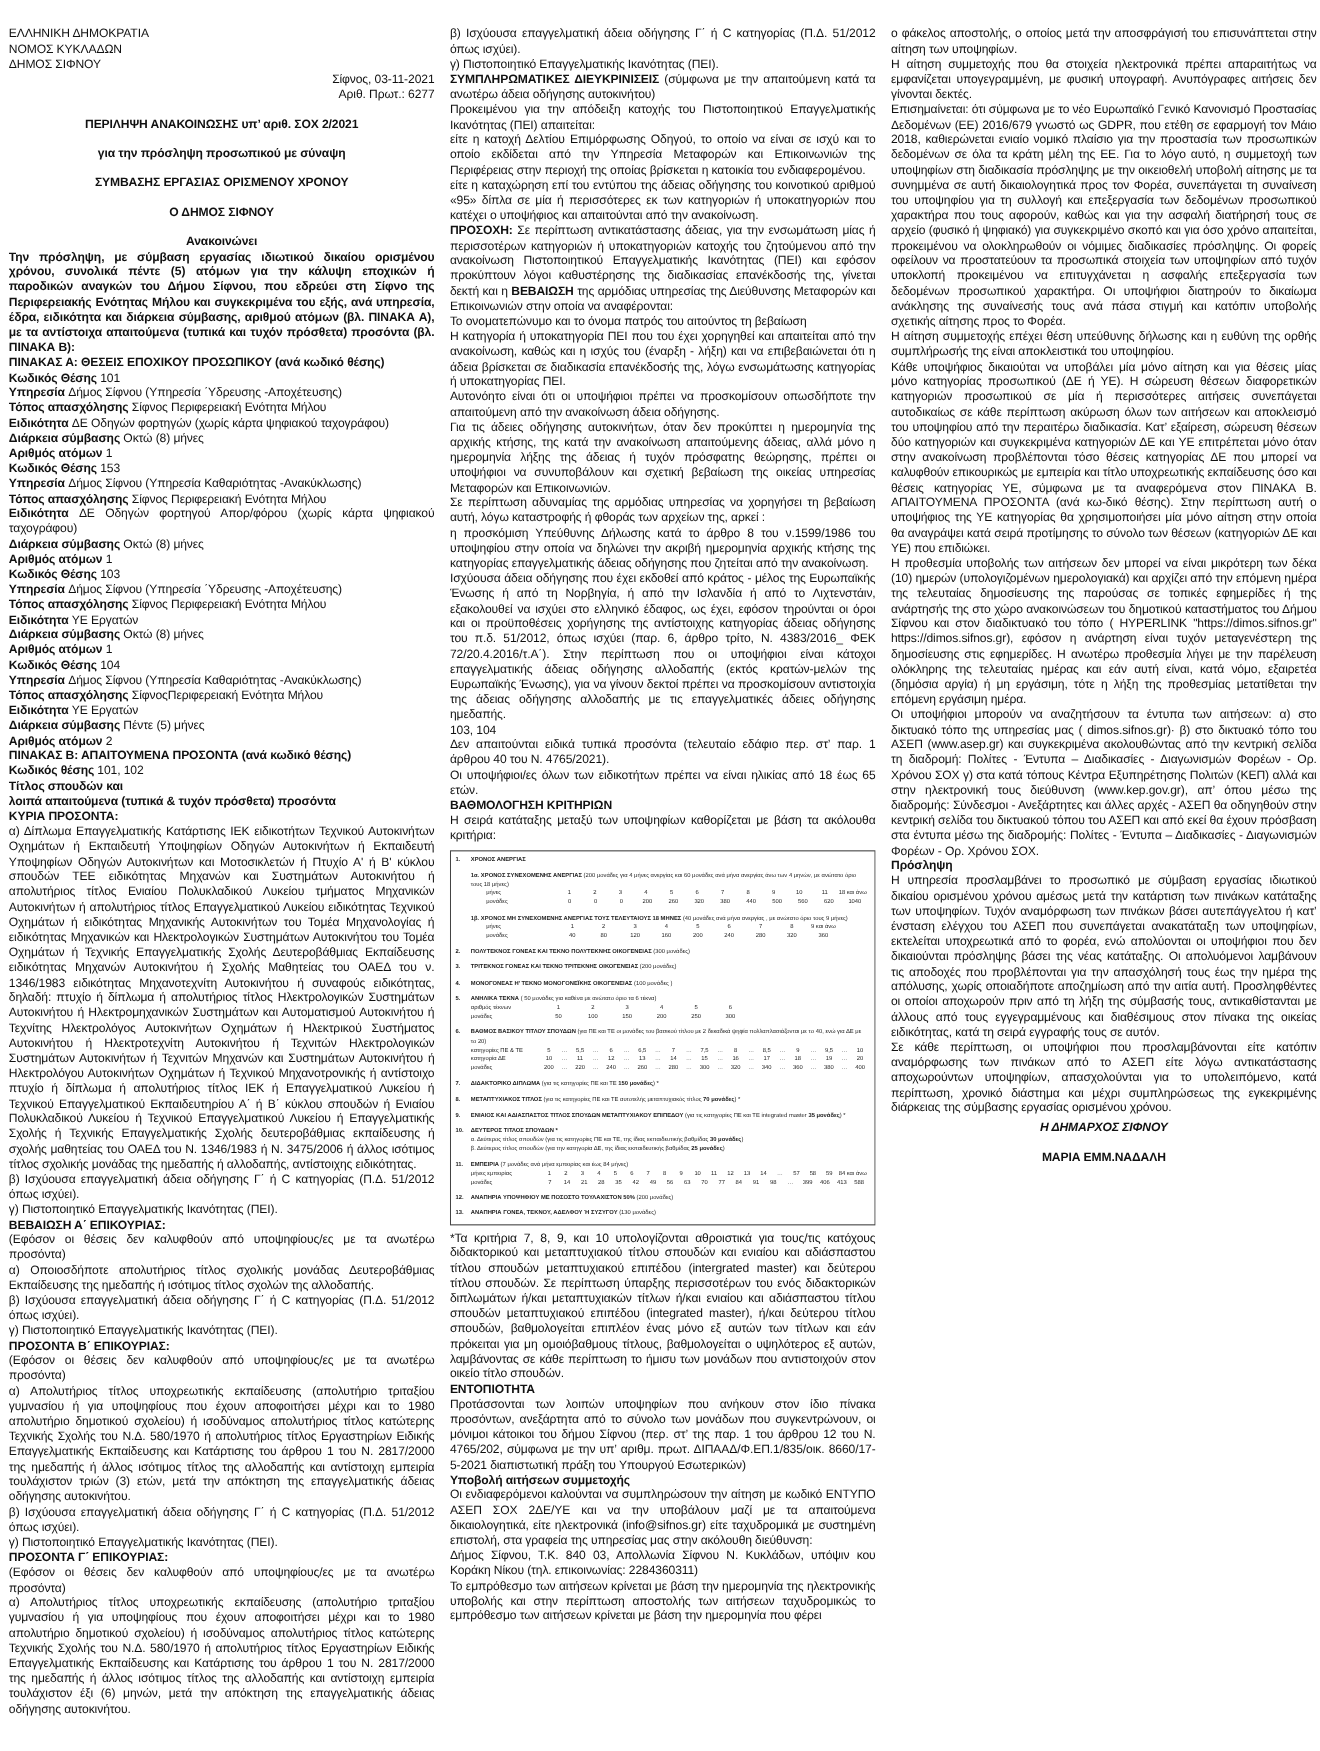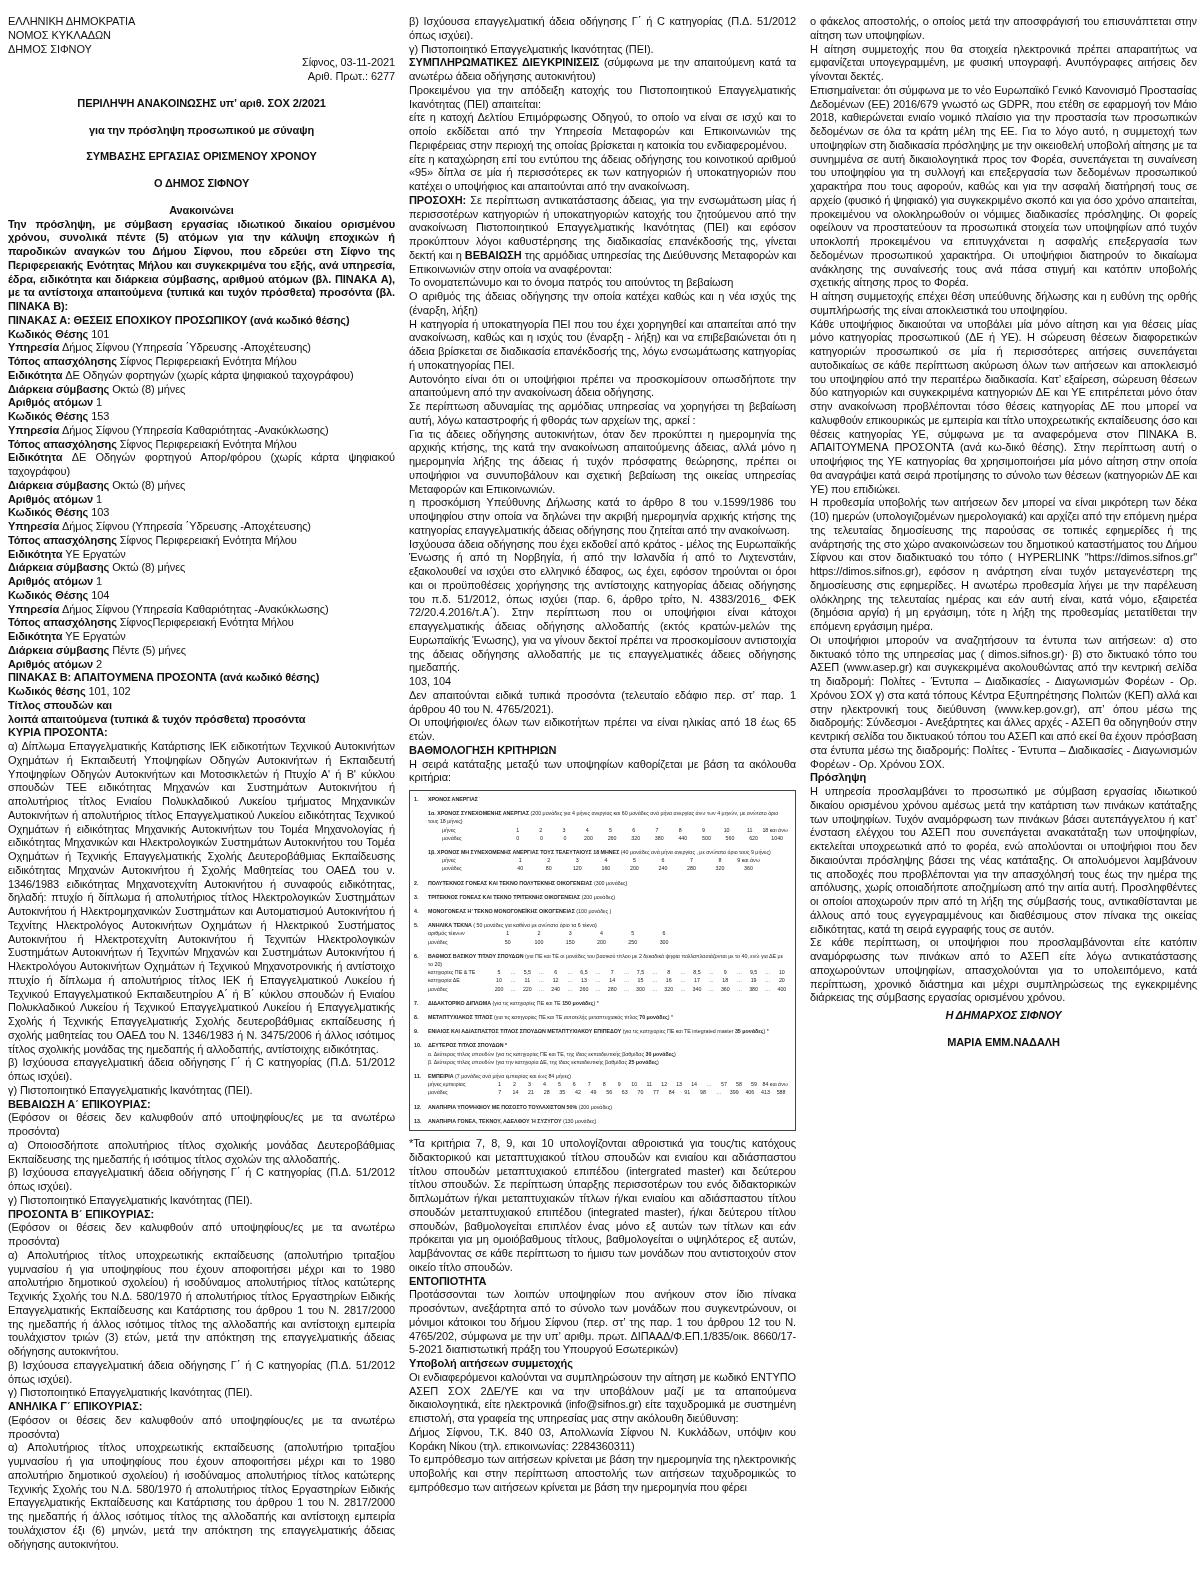--- a/index.html
+++ b/index.html
@@ -1,20 +1,20 @@
 <!DOCTYPE html>
 <html lang="el"><head>
 <meta charset="utf-8">
 <style>
   html,body{margin:0;padding:0;background:#fff;}
   .page{
     width:1200px;height:1592px;box-sizing:border-box;
     background:#fff;color:#111;
     font-family:"Liberation Sans", sans-serif;
-    display:flex;gap:14px;padding:15px 10px 6px 8px;
+    display:flex;gap:14px;padding:25px 10px 6px 8px;
     overflow:hidden;
   }
   .col{width:387px;flex:0 0 387px;font-size:11px;line-height:1.25;
        text-align:justify;overflow:hidden;letter-spacing:-0.1px;}
   .p{margin:0;}
   .b{font-weight:bold;}
   .noj{text-align:left;}
   .right{text-align:right;}
   .center{text-align:center;margin-top:13px;}
   
@@ -87,38 +87,37 @@
       <div class="p"><span class="b">ΒΕΒΑΙΩΣΗ  Α΄ ΕΠΙΚΟΥΡΙΑΣ:</span></div>
       <div class="p"><span>(Εφόσον οι θέσεις δεν καλυφθούν από υποψηφίους/ες με τα ανωτέρω προσόντα)</span></div>
       <div class="p"><span>α) Οποιοσδήποτε απολυτήριος τίτλος σχολικής μονάδας Δευτεροβάθμιας Εκπαίδευσης της ημεδαπής ή ισότιμος τίτλος σχολών της αλλοδαπής.</span></div>
       <div class="p"><span>β) Ισχύουσα επαγγελματική άδεια οδήγησης Γ΄ ή C κατηγορίας (Π.Δ. 51/2012 όπως ισχύει).</span></div>
       <div class="p"><span>γ) Πιστοποιητικό Επαγγελματικής Ικανότητας (ΠΕΙ).</span></div>
       <div class="p"><span class="b">ΠΡΟΣΟΝΤΑ  Β΄ ΕΠΙΚΟΥΡΙΑΣ:</span></div>
       <div class="p"><span>(Εφόσον οι θέσεις δεν καλυφθούν από υποψηφίους/ες με τα ανωτέρω προσόντα)</span></div>
       <div class="p"><span>α) Απολυτήριος τίτλος υποχρεωτικής εκπαίδευσης (απολυτήριο τριταξίου γυμνασίου ή για υποψηφίους που έχουν αποφοιτήσει μέχρι και το 1980 απολυτήριο δημοτικού σχολείου) ή ισοδύναμος απολυτήριος τίτλος κατώτερης Τεχνικής Σχολής του Ν.Δ. 580/1970 ή απολυτήριος τίτλος Εργαστηρίων Ειδικής Επαγγελματικής Εκπαίδευσης και Κατάρτισης του άρθρου 1 του Ν. 2817/2000 της ημεδαπής ή άλλος ισότιμος τίτλος της αλλοδαπής και αντίστοιχη εμπειρία τουλάχιστον τριών (3) ετών, μετά την απόκτηση της επαγγελματικής άδειας οδήγησης αυτοκινήτου.</span></div>
       <div class="p"><span>β) Ισχύουσα επαγγελματική άδεια οδήγησης Γ΄ ή C κατηγορίας (Π.Δ. 51/2012 όπως ισχύει).</span></div>
       <div class="p"><span>γ) Πιστοποιητικό Επαγγελματικής Ικανότητας (ΠΕΙ).</span></div>
-      <div class="p"><span class="b">ΑΝΗΛΙΚΑ  Γ΄ ΕΠΙΚΟΥΡΙΑΣ:</span></div>
+      <div class="p"><span class="b">ΠΡΟΣΟΝΤΑ  Γ΄ ΕΠΙΚΟΥΡΙΑΣ:</span></div>
       <div class="p"><span>(Εφόσον οι θέσεις δεν καλυφθούν από υποψηφίους/ες με τα ανωτέρω προσόντα)</span></div>
       <div class="p"><span>α) Απολυτήριος τίτλος υποχρεωτικής εκπαίδευσης (απολυτήριο τριταξίου γυμνασίου ή για υποψηφίους που έχουν αποφοιτήσει μέχρι και το 1980 απολυτήριο δημοτικού σχολείου) ή ισοδύναμος απολυτήριος τίτλος κατώτερης Τεχνικής Σχολής του Ν.Δ. 580/1970 ή απολυτήριος τίτλος Εργαστηρίων Ειδικής Επαγγελματικής Εκπαίδευσης και Κατάρτισης του άρθρου 1 του Ν. 2817/2000 της ημεδαπής ή άλλος ισότιμος τίτλος της αλλοδαπής και αντίστοιχη εμπειρία τουλάχιστον έξι (6) μηνών, μετά την απόκτηση της επαγγελματικής άδειας οδήγησης αυτοκινήτου.</span></div>
     </div>
   <div class="col">
       <div class="p"><span>β) Ισχύουσα επαγγελματική άδεια οδήγησης Γ΄ ή C κατηγορίας (Π.Δ. 51/2012 όπως ισχύει).</span></div>
       <div class="p"><span>γ) Πιστοποιητικό Επαγγελματικής Ικανότητας (ΠΕΙ).</span></div>
       <div class="p"><span class="b">ΣΥΜΠΛΗΡΩΜΑΤΙΚΕΣ ΔΙΕΥΚΡΙΝΙΣΕΙΣ </span><span>(σύμφωνα με την απαιτούμενη κατά τα ανωτέρω άδεια οδήγησης αυτοκινήτου)</span></div>
       <div class="p"><span>Προκειμένου για την απόδειξη κατοχής του Πιστοποιητικού Επαγγελματικής Ικανότητας (ΠΕΙ) απαιτείται:</span></div>
       <div class="p"><span>είτε η κατοχή Δελτίου Επιμόρφωσης Οδηγού, το οποίο να είναι σε ισχύ και το οποίο εκδίδεται από την Υπηρεσία Μεταφορών και Επικοινωνιών της Περιφέρειας  στην περιοχή της οποίας βρίσκεται η κατοικία του ενδιαφερομένου.</span></div>
       <div class="p"><span>είτε η καταχώρηση επί του εντύπου της άδειας οδήγησης του κοινοτικού αριθμού «95» δίπλα σε μία ή περισσότερες εκ των κατηγοριών ή υποκατηγοριών που κατέχει ο υποψήφιος και απαιτούνται από την ανακοίνωση.</span></div>
       <div class="p"><span class="b">ΠΡΟΣΟΧΗ: </span><span>Σε περίπτωση αντικατάστασης άδειας, για την ενσωμάτωση μίας ή περισσοτέρων κατηγοριών ή υποκατηγοριών κατοχής του ζητούμενου από την ανακοίνωση Πιστοποιητικού Επαγγελματικής Ικανότητας (ΠΕΙ) και εφόσον προκύπτουν λόγοι καθυστέρησης της διαδικασίας επανέκδοσής της, γίνεται δεκτή και η </span><span class="b">ΒΕΒΑΙΩΣΗ</span><span> της αρμόδιας υπηρεσίας της Διεύθυνσης Μεταφορών και Επικοινωνιών στην οποία να αναφέρονται:</span></div>
       <div class="p"><span>Το ονοματεπώνυμο και το όνομα πατρός του αιτούντος τη βεβαίωση</span></div>
-      <div class="p"><span>Ο αριθμός της άδειας οδήγησης την οποία κατέχει καθώς και η νέα ισχύς της (έναρξη, λήξη)</span></div>
       <div class="p"><span>Η κατηγορία ή υποκατηγορία ΠΕΙ που του έχει χορηγηθεί και απαιτείται από την ανακοίνωση, καθώς και η ισχύς του (έναρξη - λήξη) και να επιβεβαιώνεται ότι η άδεια βρίσκεται σε διαδικασία επανέκδοσής της, λόγω ενσωμάτωσης κατηγορίας ή υποκατηγορίας ΠΕΙ.</span></div>
       <div class="p"><span>Αυτονόητο είναι ότι οι υποψήφιοι πρέπει να προσκομίσουν οπωσδήποτε την απαιτούμενη από την ανακοίνωση άδεια οδήγησης.</span></div>
+      <div class="p"><span>Για τις άδειες οδήγησης αυτοκινήτων, όταν δεν προκύπτει η ημερομηνία της αρχικής κτήσης, της κατά την ανακοίνωση απαιτούμενης άδειας, αλλά μόνο η ημερομηνία λήξης της άδειας ή τυχόν πρόσφατης θεώρησης, πρέπει οι υποψήφιοι να συνυποβάλουν και σχετική βεβαίωση της οικείας υπηρεσίας Μεταφορών και Επικοινωνιών.</span></div>
       <div class="p"><span>Σε περίπτωση αδυναμίας της αρμόδιας υπηρεσίας να χορηγήσει τη βεβαίωση αυτή, λόγω καταστροφής ή φθοράς των αρχείων της, αρκεί :</span></div>
-      <div class="p"><span>Για τις άδειες οδήγησης αυτοκινήτων, όταν δεν προκύπτει η ημερομηνία της αρχικής κτήσης, της κατά την ανακοίνωση απαιτούμενης άδειας, αλλά μόνο η ημερομηνία λήξης της άδειας ή τυχόν πρόσφατης θεώρησης, πρέπει οι υποψήφιοι να συνυποβάλουν και σχετική βεβαίωση της οικείας υπηρεσίας Μεταφορών και Επικοινωνιών.</span></div>
       <div class="p"><span>η προσκόμιση Υπεύθυνης Δήλωσης κατά το άρθρο 8 του ν.1599/1986 του υποψηφίου στην οποία να δηλώνει την ακριβή ημερομηνία αρχικής κτήσης της κατηγορίας επαγγελματικής άδειας οδήγησης που ζητείται από την ανακοίνωση.</span></div>
       <div class="p"><span>Ισχύουσα άδεια οδήγησης που έχει εκδοθεί από κράτος - μέλος της Ευρωπαϊκής Ένωσης ή από τη Νορβηγία, ή από την Ισλανδία ή από το Λιχτενστάιν, εξακολουθεί να ισχύει στο ελληνικό έδαφος, ως έχει, εφόσον τηρούνται οι όροι και οι προϋποθέσεις χορήγησης της αντίστοιχης κατηγορίας άδειας οδήγησης του π.δ. 51/2012, όπως ισχύει (παρ. 6,  άρθρο τρίτο, Ν. 4383/2016_ ΦΕΚ 72/20.4.2016/τ.Α΄). Στην περίπτωση που οι υποψήφιοι είναι κάτοχοι επαγγελματικής άδειας οδήγησης αλλοδαπής (εκτός κρατών-μελών της Ευρωπαϊκής Ένωσης), για να γίνουν δεκτοί πρέπει να προσκομίσουν αντιστοιχία της άδειας οδήγησης αλλοδαπής με τις επαγγελματικές άδειες οδήγησης ημεδαπής.</span></div>
       <div class="p"><span>103, 104</span></div>
       <div class="p"><span>Δεν απαιτούνται ειδικά τυπικά προσόντα (τελευταίο εδάφιο περ. στ’ παρ. 1 άρθρου 40 του Ν. 4765/2021).</span></div>
       <div class="p"><span>Οι υποψήφιοι/ες όλων  των ειδικοτήτων  πρέπει να είναι ηλικίας από 18 έως 65 ετών.</span></div>
       <div class="p"><span class="b">ΒΑΘΜΟΛΟΓΗΣΗ ΚΡΙΤΗΡΙΩΝ</span></div>
       <div class="p"><span>Η σειρά κατάταξης μεταξύ των υποψηφίων καθορίζεται με βάση τα ακόλουθα κριτήρια:</span></div>
       <div class="tbl">
         <div class="trow">
           <div class="thead">

